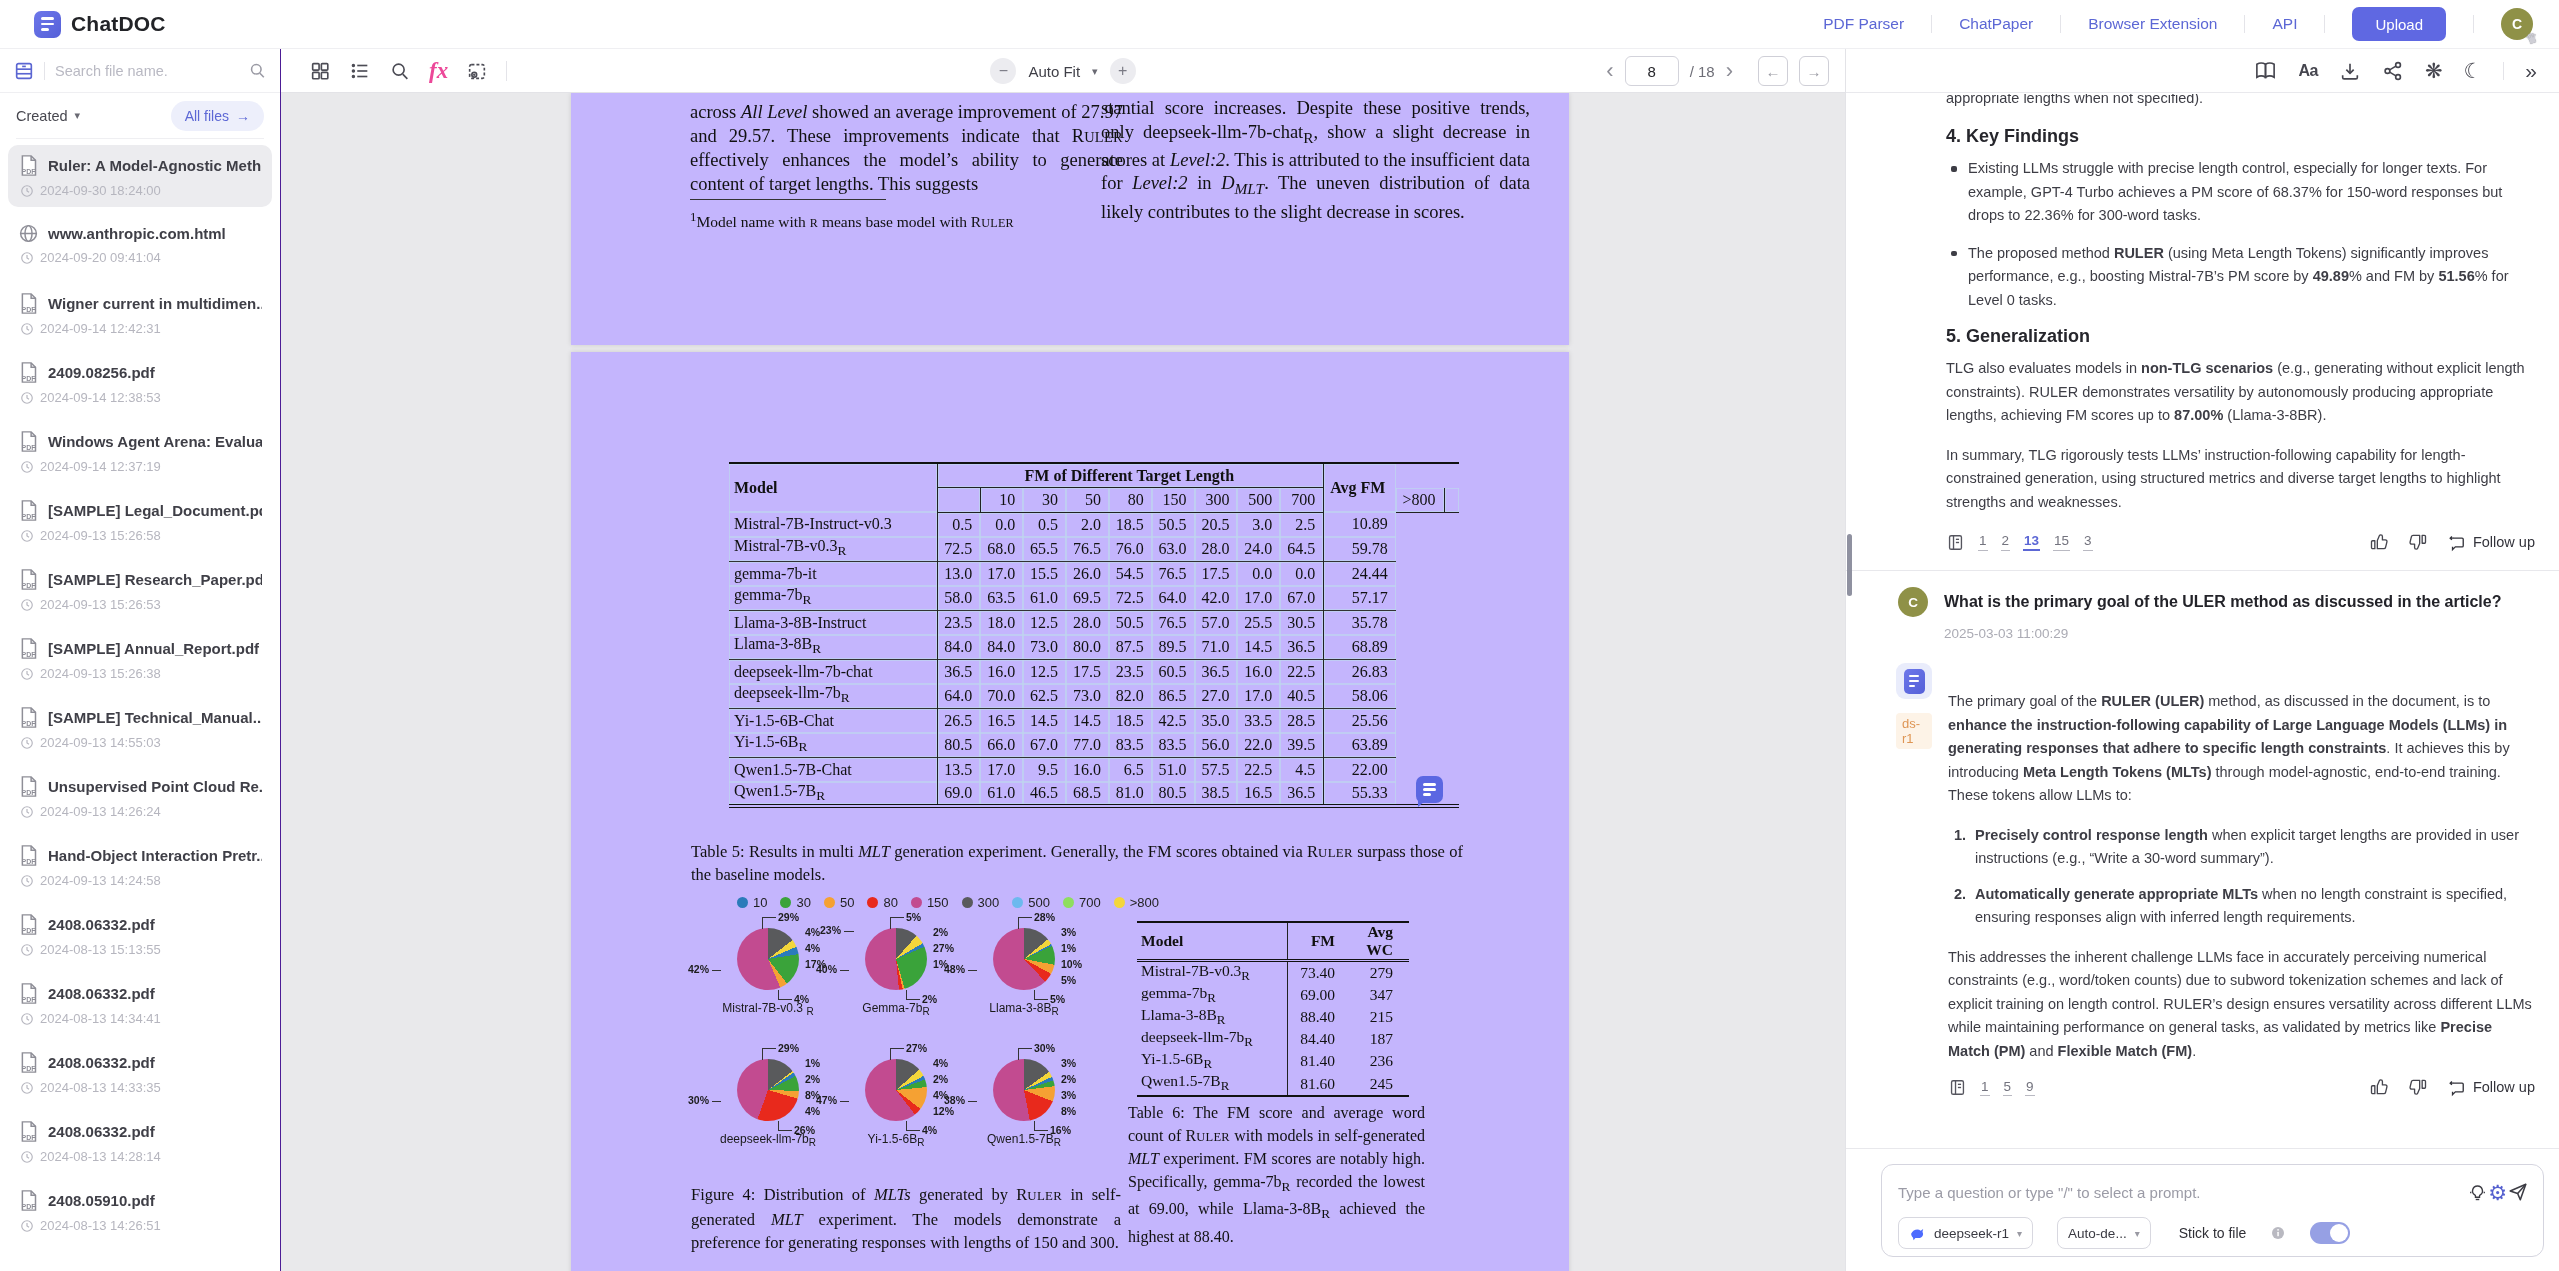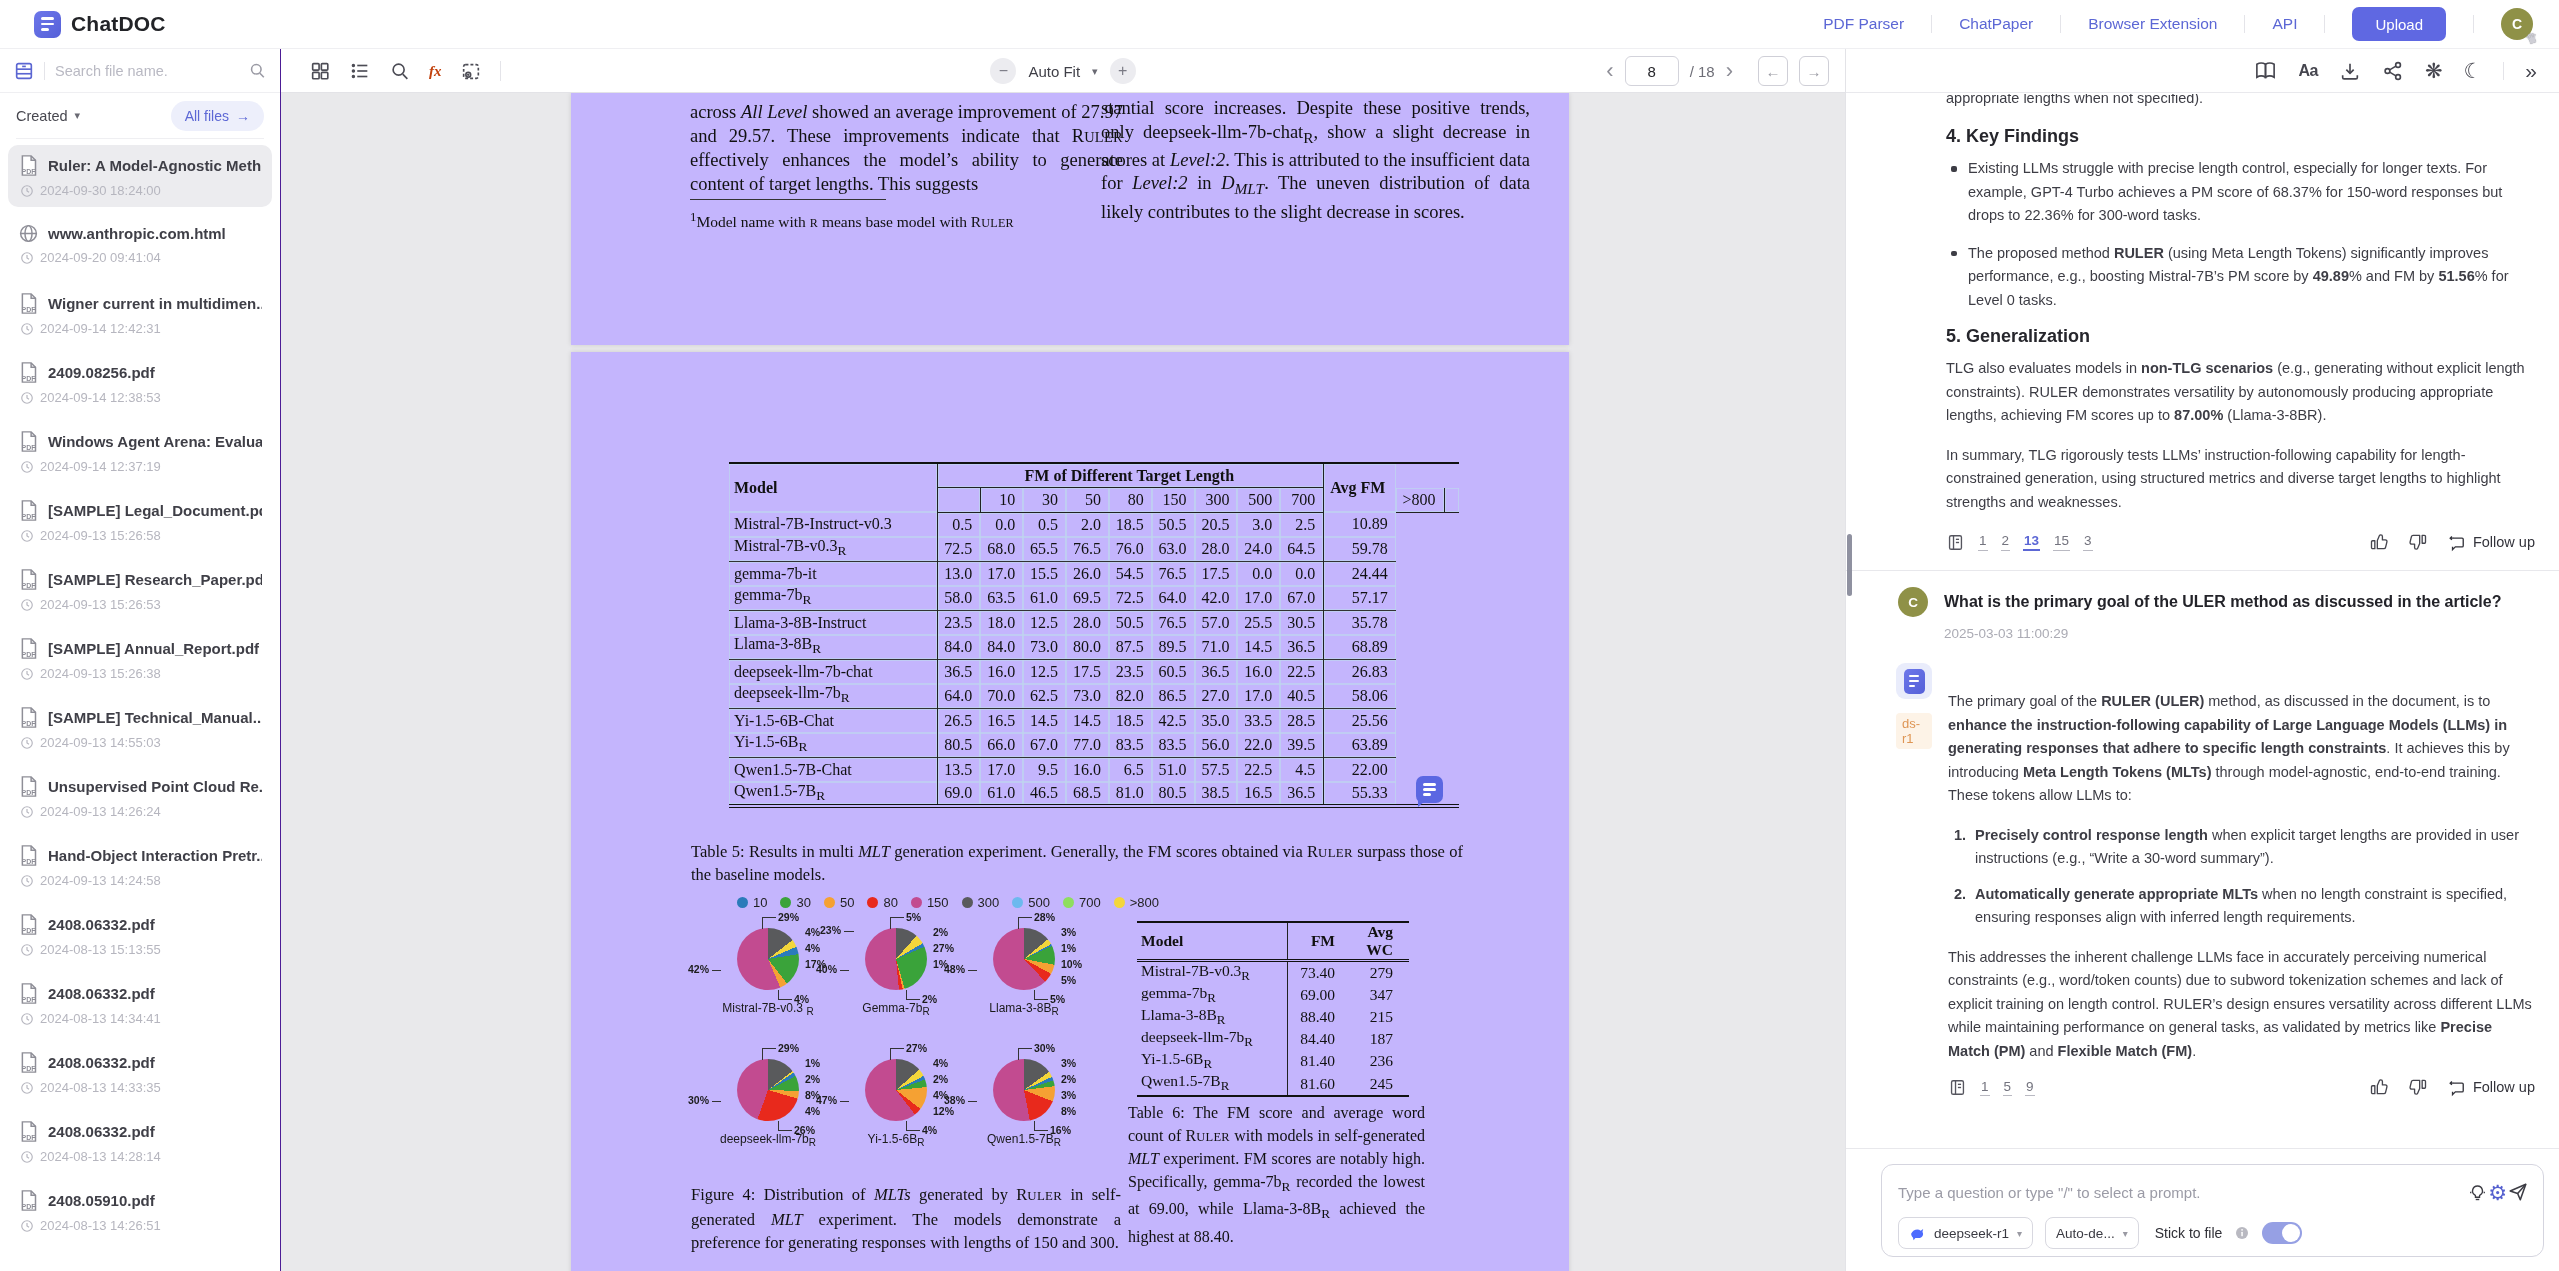--- a/index.html
+++ b/index.html
@@ -48,21 +48,21 @@
   .fi-icon { flex:0 0 auto; }
   .fi-title { font-size:15px; font-weight:600; color:#3f3f47; white-space:nowrap; overflow:hidden; }
   .fi-time { display:flex; align-items:center; gap:6px; margin-top:6px; margin-left:2px;
     font-size:13px; color:#b6b6bf; }
 
   
   .pdf-panel { position:absolute; left:281px; top:49px; right:714px; bottom:0; background:#e9e9eb; }
   .pdf-toolbar { position:relative; height:44px; background:#fff; border-bottom:1px solid #e3e3e7; z-index:10; }
   .tb-left { position:absolute; left:28px; top:0; height:44px; display:flex; align-items:center; gap:18px; color:#4c4c55; }
   .tb-left .vsep { height:20px; }
-  .fx { font-family:"Liberation Serif",serif; font-style:italic; font-weight:700; font-size:15px; color:#c2410c; }
+  .fx { font-family:"Liberation Serif",serif; font-style:italic; font-weight:700; font-size:23px; color:#ec4899; }
   .tb-center { position:absolute; left:0; right:0; top:0; height:44px; display:flex; align-items:center; justify-content:center; gap:12px; }
   .zoom-btn { width:26px; height:26px; border-radius:50%; background:#ececf0; color:#7a7a84;
     font-size:16px; display:flex; align-items:center; justify-content:center; cursor:pointer; }
   .zoom-label { font-size:15px; color:#3f3f47; }
   .tb-right { position:absolute; right:16px; top:0; height:44px; display:flex; align-items:center; gap:11px; }
   .pg-chevron { font-size:22px; color:#8d8d96; cursor:pointer; line-height:1; }
   .page-input { width:54px; height:30px; border:1px solid #d3d3db; border-radius:6px; text-align:center;
     font-size:15px; font-family:inherit; color:#26262b; outline:none; }
   .page-total { font-size:15px; color:#6d6d76; }
   .nav-sq { width:30px; height:30px; border:1px solid #cfcfd7; border-radius:6px; background:#fff;
@@ -179,21 +179,21 @@
   .a-li { position:relative; padding-left:27px; margin-bottom:12px; font-size:14.5px; line-height:23.5px; color:#3d3d45; }
   .a-li .n { position:absolute; left:6px; font-weight:700; }
   .a-outro { margin-top:16px; margin-bottom:0; }
   .ph { flex:1; font-size:14.5px; color:#9b9ba6; white-space:nowrap; overflow:hidden; }
   .chat-footer { position:absolute; left:0; right:0; bottom:0; height:123px; border-top:1px solid #e8e8ec;
     background:#fff; padding:15px 15px 0 35px; }
   .input-box { height:93px; border:1.5px solid #d5d5df; border-radius:12px; padding:11px 14px 0 16px; }
   .ib-top { display:flex; align-items:center; gap:0; height:32px; }
   .ib-top .ph { font-size:15px; }
   .gear-glyph { font-size:21px; color:#5560cf; line-height:1; cursor:pointer; }
-  .ib-bottom { margin-top:9px; display:flex; align-items:center; gap:12px; }
+  .ib-bottom { margin-top:9px; display:flex; align-items:center; gap:24px; }
   .select { height:32px; border:1px solid #d8d8e0; border-radius:8px; padding:0 10px; display:flex;
     align-items:center; gap:8px; font-size:13.5px; color:#3a3a42; cursor:pointer; background:#fff; }
   .select .caret { color:#9a9aa3; font-size:10px; }
   .stick-label { font-size:14px; color:#2f2f36; margin-left:4px; }
   .toggle { width:40px; height:22px; border-radius:11px; background:#96a0e4; position:relative; cursor:pointer; }
   .toggle .knob { position:absolute; top:2px; right:2px; width:18px; height:18px; border-radius:50%; background:#fff; }
   .icon-btn { cursor:pointer; }
 </style>
 </head>
 <body>

